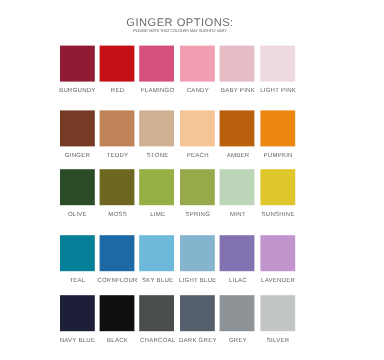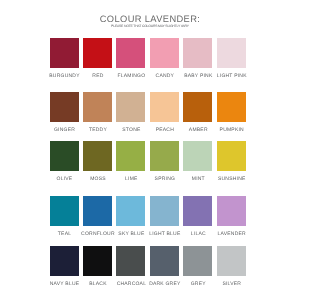--- a/index.html
+++ b/index.html
@@ -75,21 +75,21 @@
     letter-spacing: 0.22px;
     color: #5f6163;
     line-height: 1;
     white-space: nowrap;
   }
 </style>
 </head>
 <body>
 
 <div id="sheet">
-  <div id="title">COLOUR LAVENDER:</div>
+  <div id="title">GINGER OPTIONS:</div>
   <div id="subtitle">PLEASE NOTE THAT COLOURS MAY SLIGHTLY VARY</div>
   <div id="grid">
       <div class="row" style="top: 0px;">
         <div class="cell" style="left: 0px;">
           <div class="sw" style="background: rgb(145, 27, 52);"></div>
           <div class="lbl">BURGUNDY</div>
         </div>
         <div class="cell" style="left: 33.45px;">
           <div class="sw" style="background: rgb(196, 16, 22);"></div>
           <div class="lbl">RED</div>

